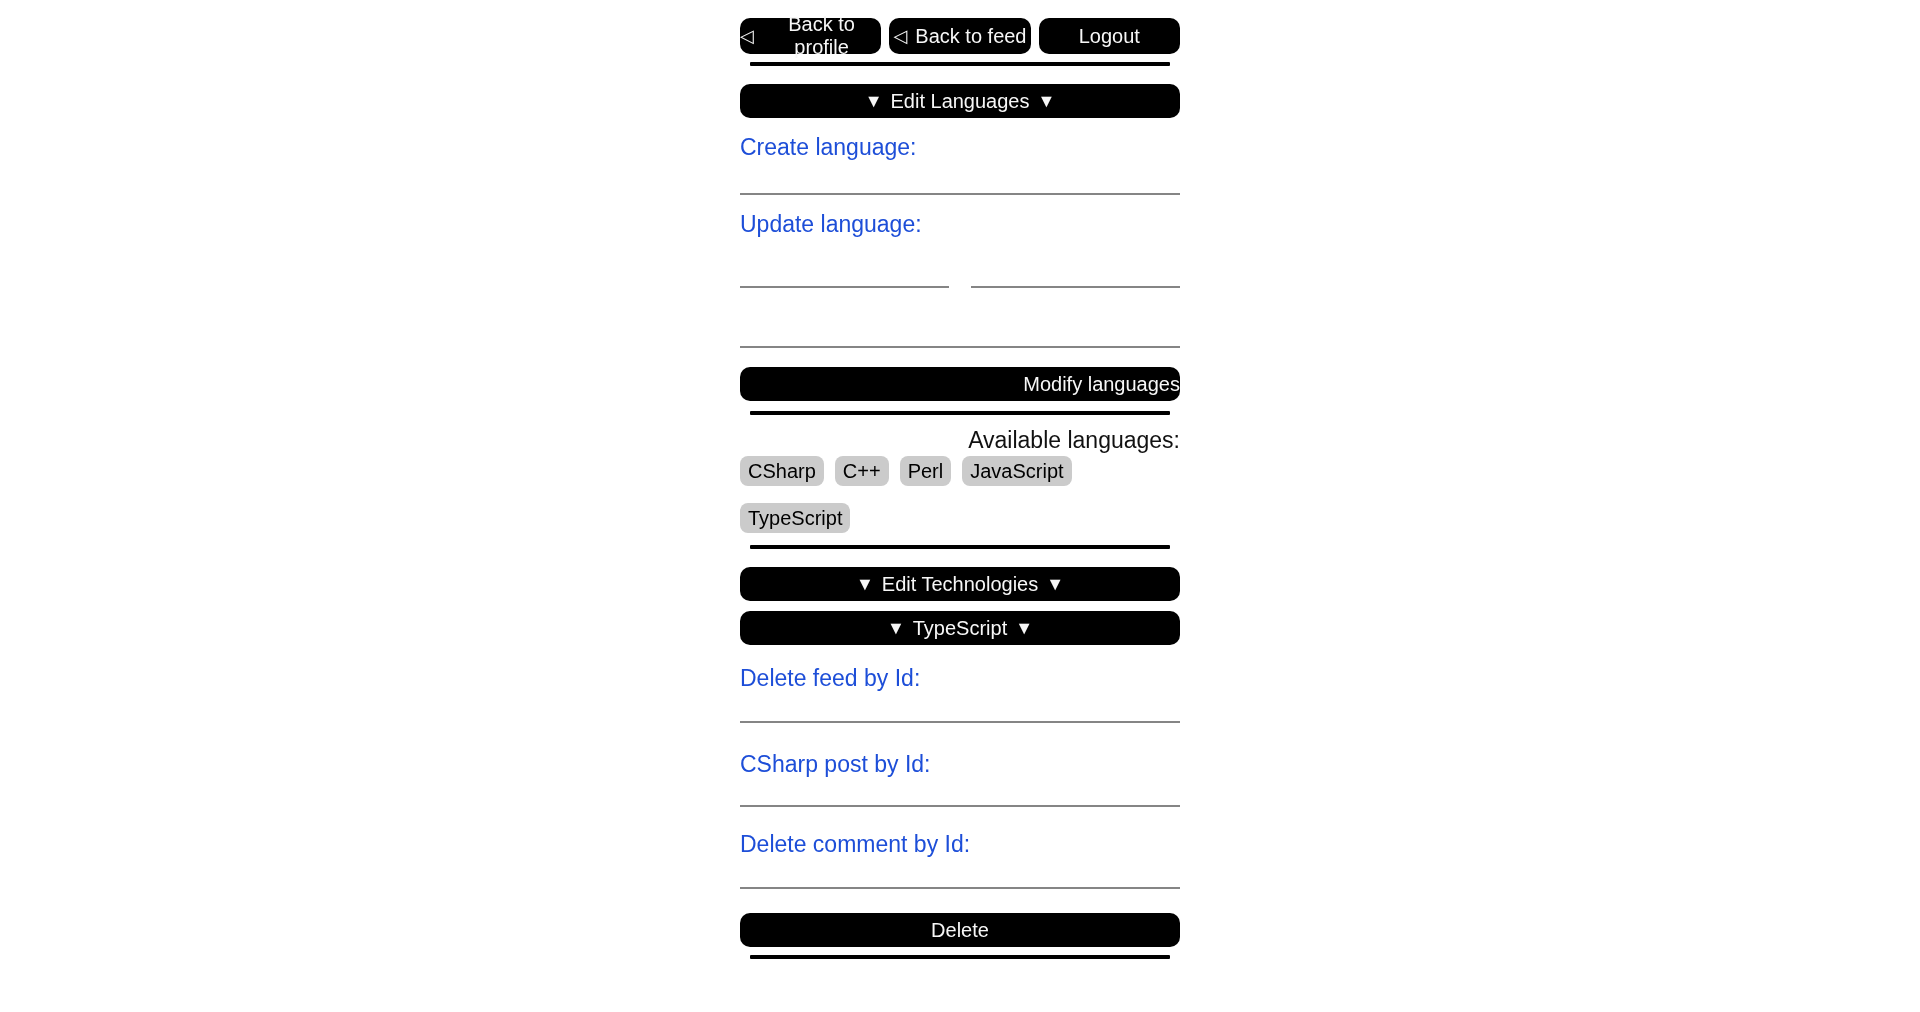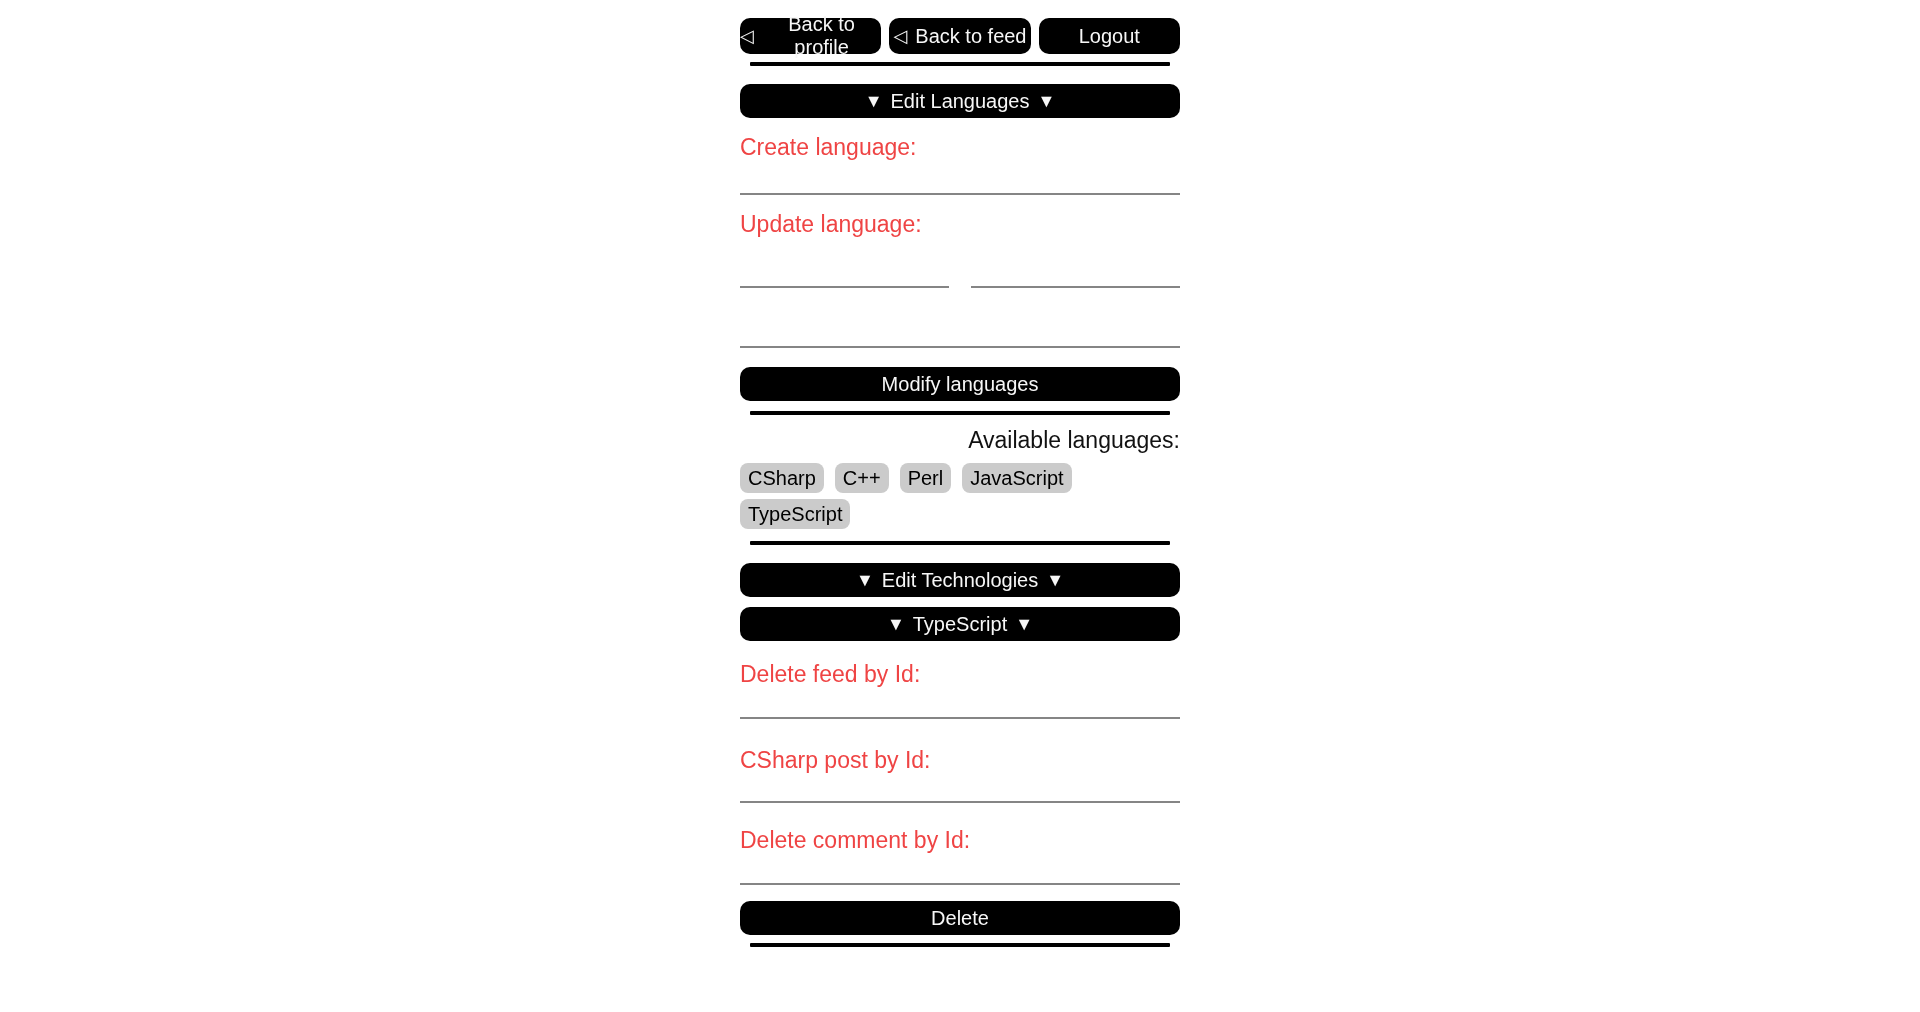--- a/index.html
+++ b/index.html
@@ -33,27 +33,27 @@
     background: #000000;
     margin: 8px 10px 0;
     border-radius: 1px;
   }
   .divider.after-modify { margin-top: 10px; }
   .divider.after-chips  { margin-top: 12px; }
   .divider.after-delete { margin-top: 8px; }
 
   .wide-btn { width: 100%; height: 34px; }
   .toggle-languages   { margin-top: 18px; }
-  .modify-btn         { margin-top: 19px; }
+  .modify-btn         { margin-top: 19px; justify-content: flex-end; }
   .toggle-tech        { margin-top: 18px; }
   .toggle-deletions   { margin-top: 10px; }
-  .delete-btn         { margin-top: 16px; }
+  .delete-btn         { margin-top: 24px; }
 
   .field { margin-top: 16px; }
-  .field label { display: block; font-size: 23px; line-height: 27px; color: #ef4444; }
+  .field label { display: block; font-size: 23px; line-height: 27px; color: #1d4ed8; }
   .underline-input {
     display: block;
     width: 100%;
     border: none;
     border-bottom: 2px solid #858585;
     background: transparent;
     outline: none;
     font-family: inherit;
     font-size: 22px;
     padding: 0 2px;
@@ -61,21 +61,21 @@
   .h34 { height: 34px; } .h42 { height: 42px; margin-top: 8px; }
   .h44 { height: 44px; margin-top: 6px; } .h31 { height: 31px; } .h29 { height: 29px; }
   .input-row { display: flex; justify-content: space-between; }
   .input-row .underline-input { width: calc(50% - 11px); }
 
   .field-post    { margin-top: 28px; }
   .field-comment { margin-top: 24px; }
   .field-user    { margin-top: 20px; }
 
   .available-heading { font-size: 23px; line-height: 27px; margin-top: 12px; text-align: right; }
-  .chips { display: flex; flex-wrap: wrap; gap: 6px 11px; margin-top: 9px; }
+  .chips { display: flex; flex-wrap: wrap; gap: 17px 11px; margin-top: 2px; }
   .chip {
     background: #cbcbcb;
     color: #000000;
     border-radius: 8px;
     padding: 2px 8px;
     font-size: 20px;
     line-height: 26px;
   }
   .tri { font-size: 18px; }
 </style>

